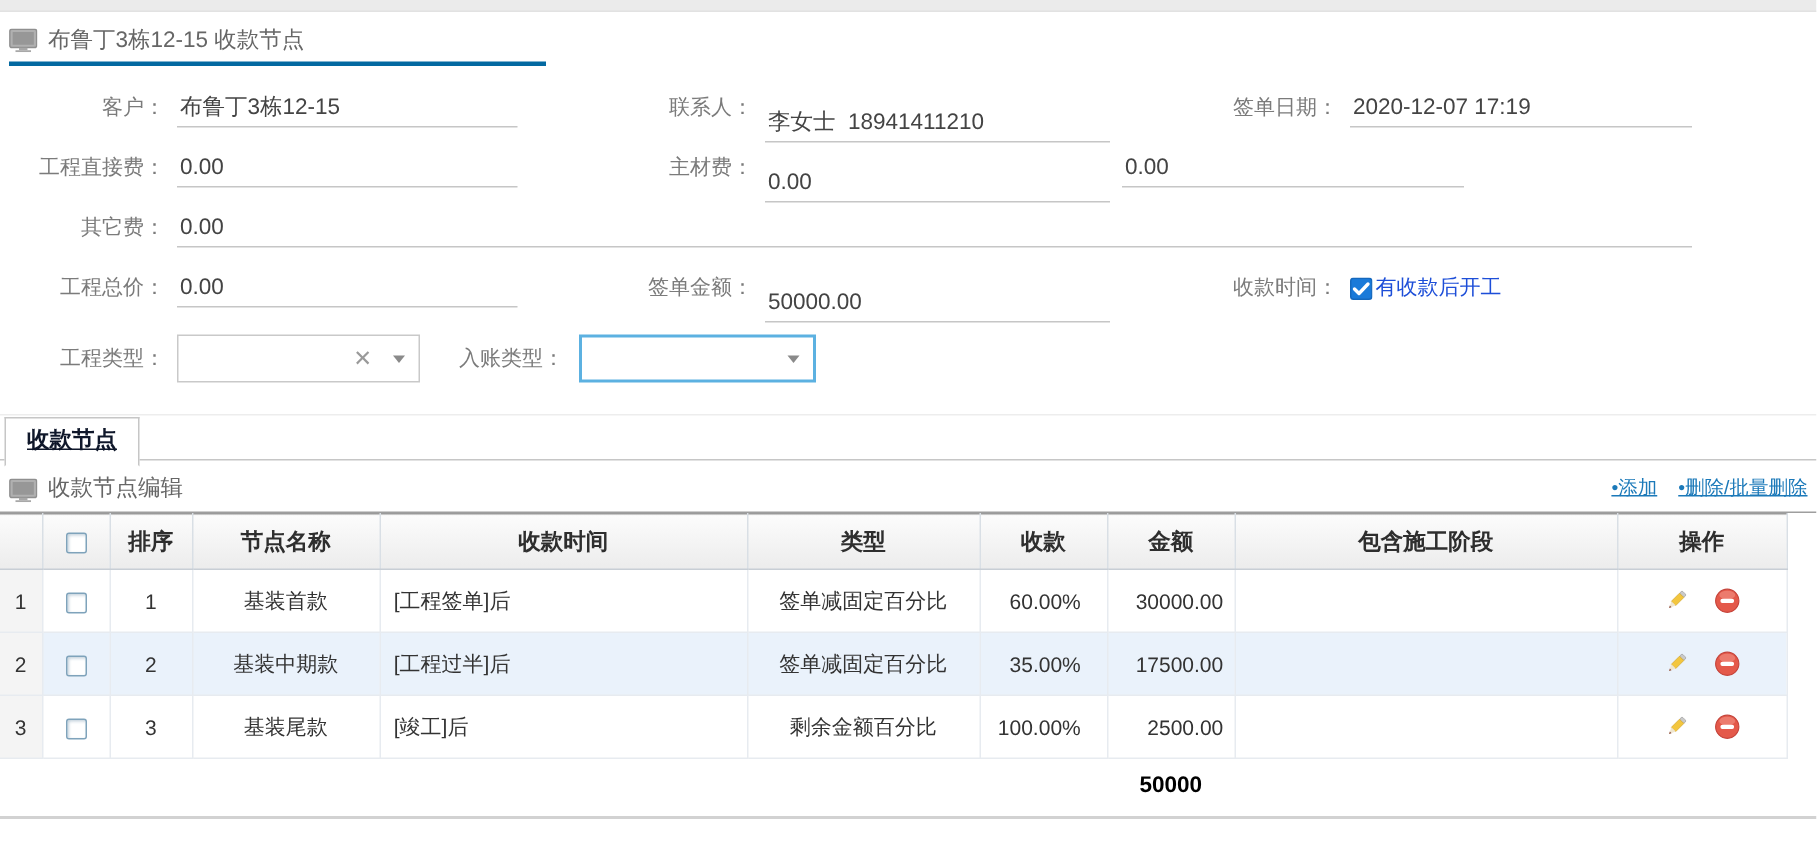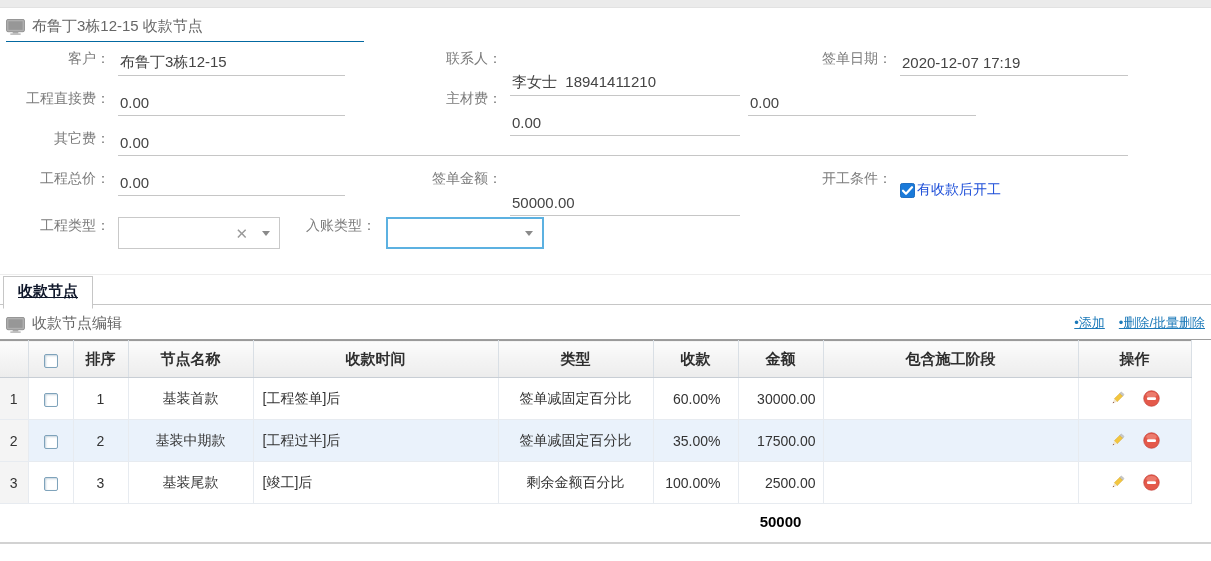--- a/index.html
+++ b/index.html
@@ -8,27 +8,27 @@
     width:1211px; height:561px; background:#fff; overflow:hidden; position:relative;
     font-family:"Liberation Sans","DejaVu Sans",sans-serif; color:#333;
   }
   
   .topbar { height:8px; background:#ebebeb; border-bottom:1px solid #e2e2e2; }
 
   
   .panel-title {
     display:flex; align-items:center; gap:7px;
     margin:9px 0 0 6px; width:358px; padding-bottom:5px;
-    border-bottom:1px solid #0369a1; color:#666; font-size:15px;
+    border-bottom:3px solid #0369a1; color:#666; font-size:15px;
   }
   .icon { display:inline-flex; align-items:center; }
 
   
   .form { padding-top:8px; }
-  .frow { display:flex; height:40px; }
+  .frow { display:flex; align-items:center; height:40px; }
   .flabel { color:#7b7b7b; text-align:right; font-size:14px; flex:none; }
   .l1 { width:110px; } .l2 { width:157px; } .l3 { width:152px; }
   .fval {
     border:none; border-bottom:1px solid #c6c6c6; outline:none; background:transparent;
     height:26px; font-size:15px; color:#444; padding:0 2px; margin-left:8px; flex:none;
     font-family:"Liberation Sans","DejaVu Sans",sans-serif;
   }
   .v1 { width:227px; } .v2 { width:230px;margin-top:20px; } .v3 { width:228px; } .vwide { width:1010px; }
   .cond { display:flex; align-items:center; margin-left:8px; }
   .cond .opt { font-size:14px; color:#1d4ed8; margin-left:2px; }
@@ -118,21 +118,21 @@
   </div>
   <div class="frow">
     <span class="flabel l1">其它费：</span>
     <input class="fval vwide" value="0.00" style="">
   </div>
   <div class="frow">
     <span class="flabel l1">工程总价：</span>
     <input class="fval v1" value="0.00" style="">
     <span class="flabel l2">签单金额：</span>
     <input class="fval v2" value="50000.00" style="">
-    <span class="flabel l3">开工条件：</span>
+    <span class="flabel l3">收款时间：</span>
     <span class="cond">
       <span class="icon">
         <svg viewBox="0 0 16 16" width="15" height="15">
             <rect x="0.5" y="0.5" width="15" height="15" rx="2" fill="#1a7ad9" stroke="#1568bd"></rect>
             <path d="M3.2 8.2 L6.4 11.4 L12.8 4.6" fill="none" stroke="#fff" stroke-width="2.4" stroke-linecap="round" stroke-linejoin="round"></path>
           </svg>
       </span>
       <span class="opt">有收款后开工</span>
     </span>
   </div>

